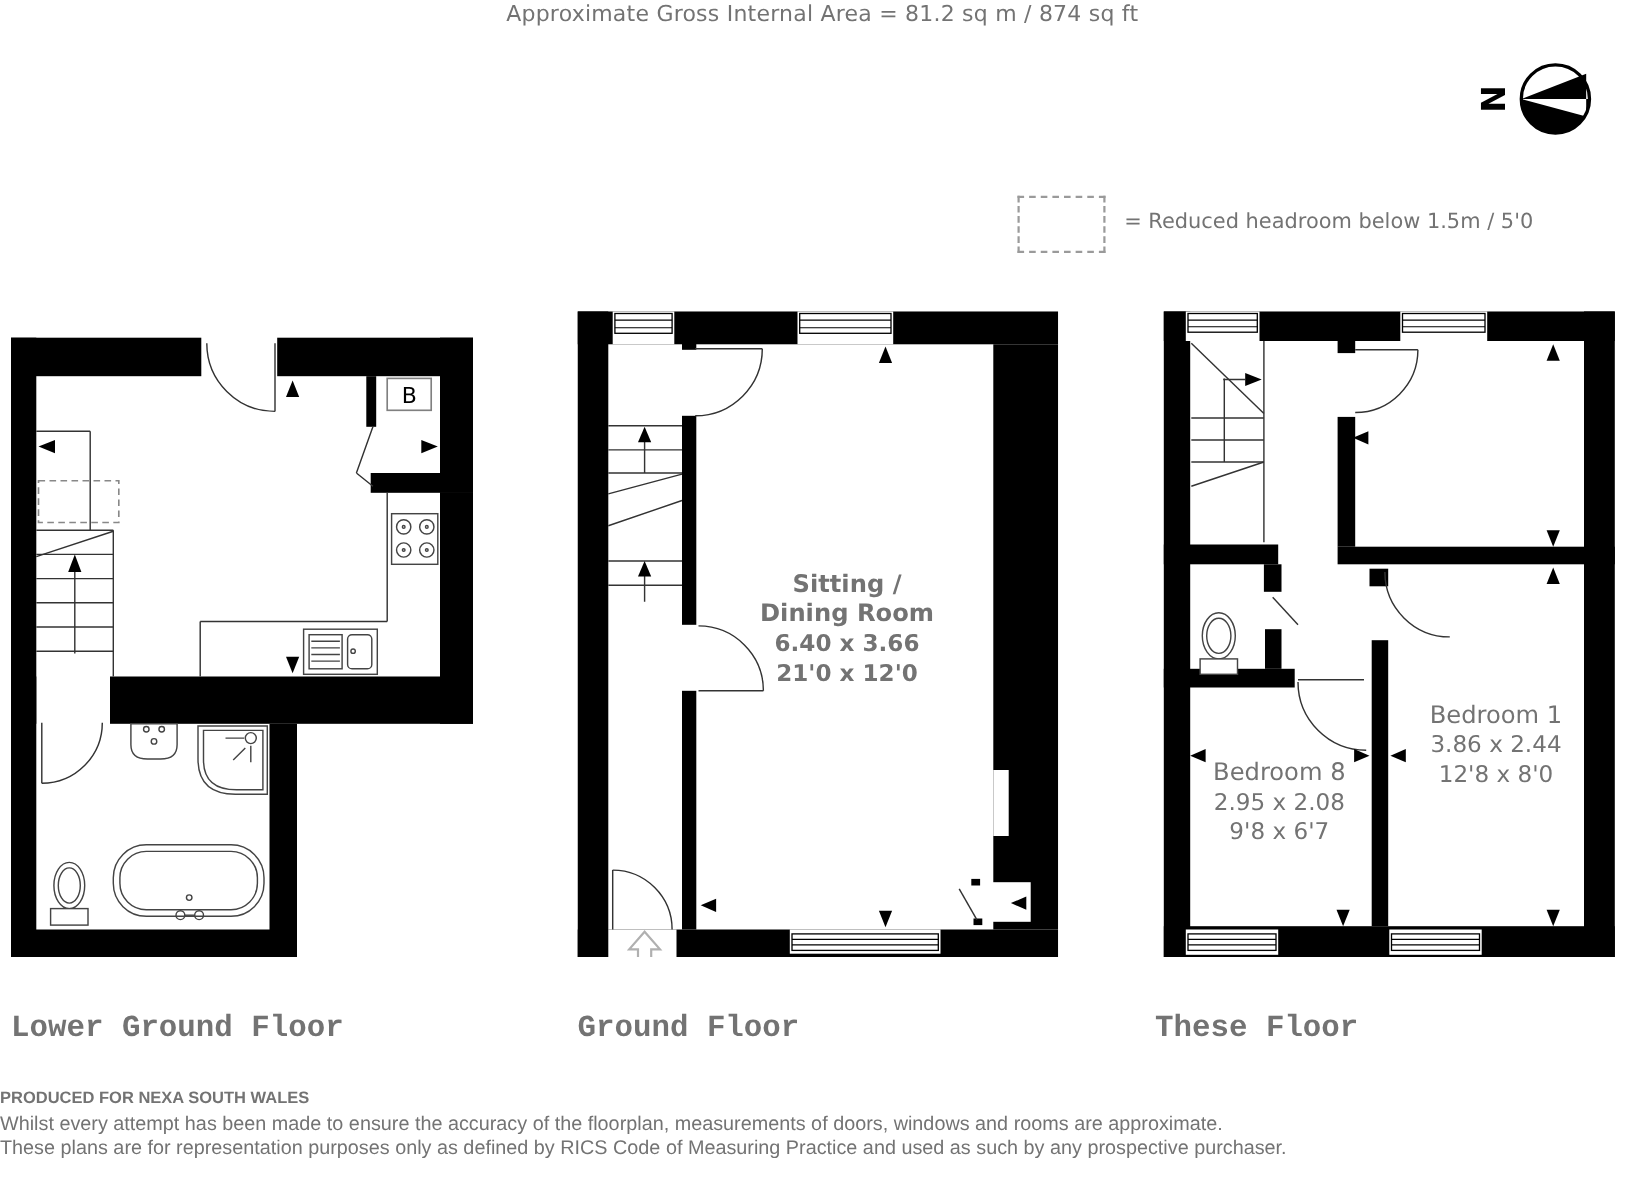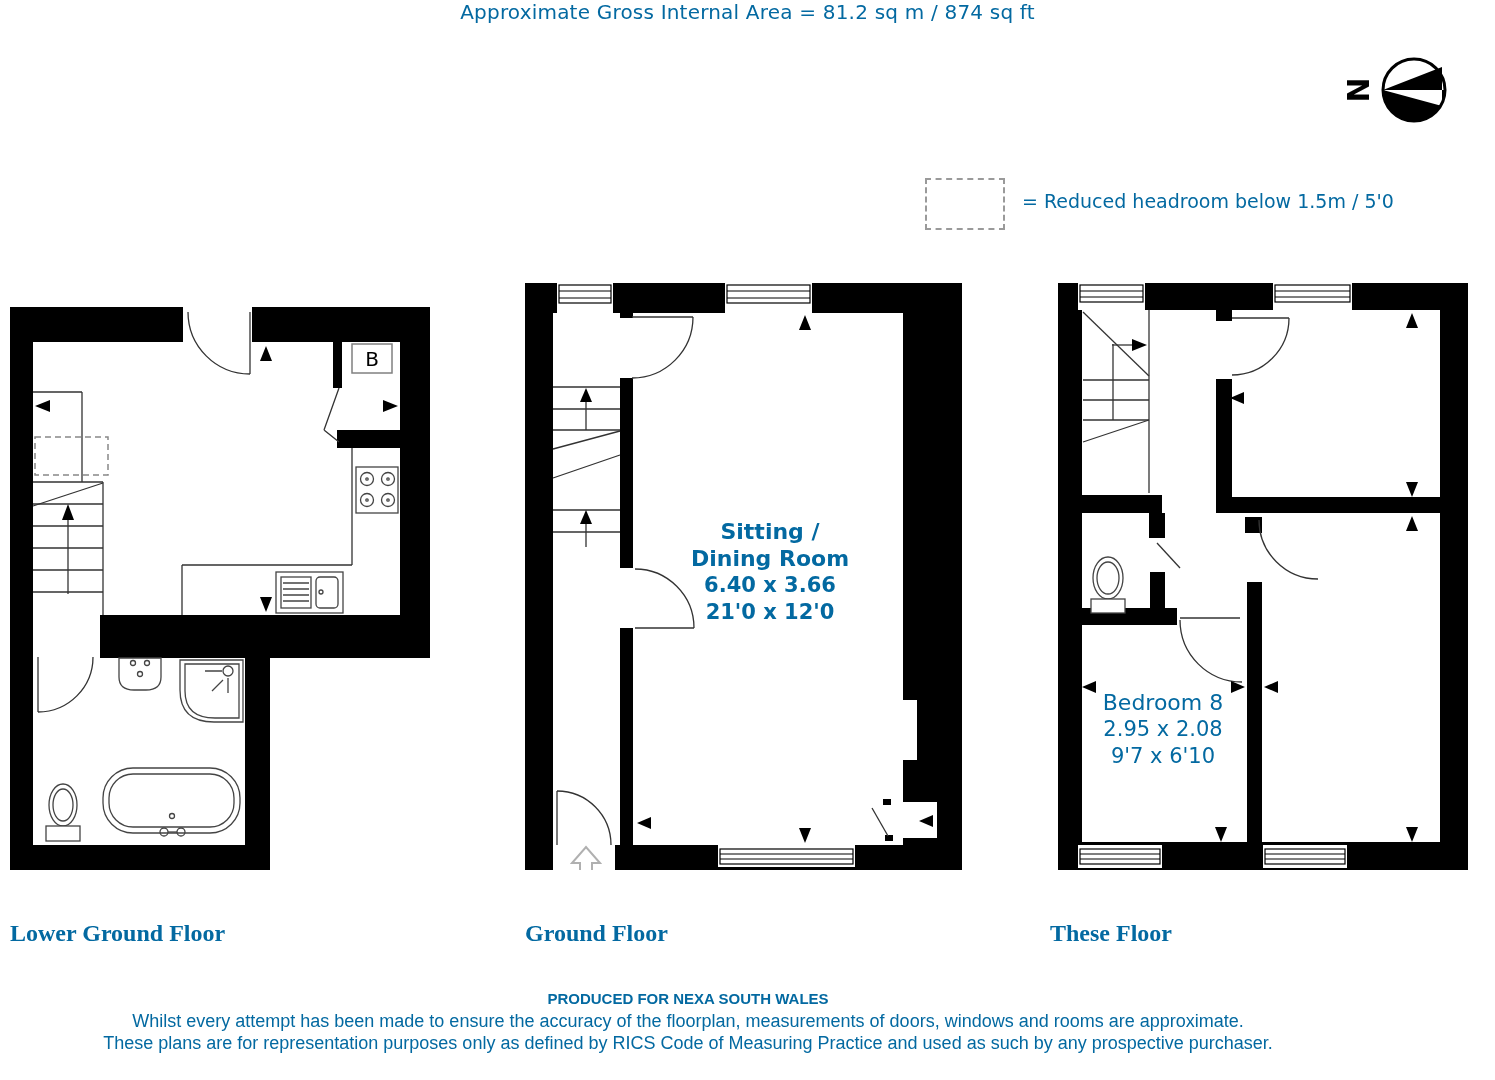--- a/index.html
+++ b/index.html
@@ -1,26 +1,26 @@
 <!DOCTYPE html>
 <html><head>
 <meta charset="utf-8">
 <style>
   html,body{margin:0;padding:0;background:#fff;}
   #canvas{position:relative;width:1495px;height:1080px;background:#fff;overflow:hidden;
-          font-family:"DejaVu Sans", sans-serif;color:#0369a1;}
+          font-family:"DejaVu Sans", sans-serif;color:#737373;}
   .abs{position:absolute;}
   #title{left:0;top:80;width:1495px;text-align:center;font-size:20px;letter-spacing:.2px;}
   #legend-box{left:925px;top:178px;width:80px;height:52px;border:2px dashed #9a9a9a;box-sizing:border-box;background:#fff;}
   #legend-text{left:1022px;top:190px;font-size:19px;}
   .plan{position:absolute;}
   .room-label{position:absolute;transform:translateX(-50%);text-align:center;line-height:27px;font-size:21px;white-space:nowrap;}
   .room-label .rname{font-size:22px;}
-  .floor-label{position:absolute;font-family:Liberation Serif, serif;font-weight:bold;font-size:24px;white-space:nowrap;}
-  #footer{left:0;top:988px;width:1376px;text-align:center;font-family:"Liberation Sans", sans-serif;font-size:18px;line-height:22px;}
+  .floor-label{position:absolute;font-family:Liberation Mono, monospace;font-weight:bold;font-size:28px;white-space:nowrap;}
+  #footer{left:0;top:988px;width:1376px;text-align:left;font-family:"Liberation Sans", sans-serif;font-size:18px;line-height:22px;}
   #footer .f1{font-size:15px;font-weight:bold;}
   svg{display:block;}
 </style>
 </head>
 <body>
 
 <div id="canvas">
 
   <div id="title" class="abs">Approximate Gross Internal Area = 81.2 sq m / 874 sq ft</div>
 
@@ -274,25 +274,30 @@
 
 
   <div class="room-label" style="left:770px;top:518px;font-weight:bold;">
     <div class="rname">Sitting /</div>
     <div class="rname">Dining Room</div>
     <div>6.40 x 3.66</div>
     <div>21'0 x 12'0</div>
   </div>
 
 
+  <div class="room-label" style="left:1360px;top:637px;">
+    <div class="rname">Bedroom 1</div>
+    <div>3.86 x 2.44</div>
+    <div>12'8 x 8'0</div>
+  </div>
 
   <div class="room-label" style="left:1163px;top:689px;">
     <div class="rname">Bedroom 8</div>
     <div>2.95 x 2.08</div>
-    <div>9'7 x 6'10</div>
+    <div>9'8 x 6'7</div>
   </div>
 
   <div class="floor-label" style="left:10px;top:920px;">Lower Ground Floor</div>
   <div class="floor-label" style="left:525px;top:920px;">Ground Floor</div>
   <div class="floor-label" style="left:1050px;top:920px;">These Floor</div>
 
   <div id="footer" class="abs">
     <div class="f1">PRODUCED FOR NEXA SOUTH WALES</div>
     <div>Whilst every attempt has been made to ensure the accuracy of the floorplan, measurements of doors, windows and rooms are approximate.</div>
     <div>These plans are for representation purposes only as defined by RICS Code of Measuring Practice and used as such by any prospective purchaser.</div>

